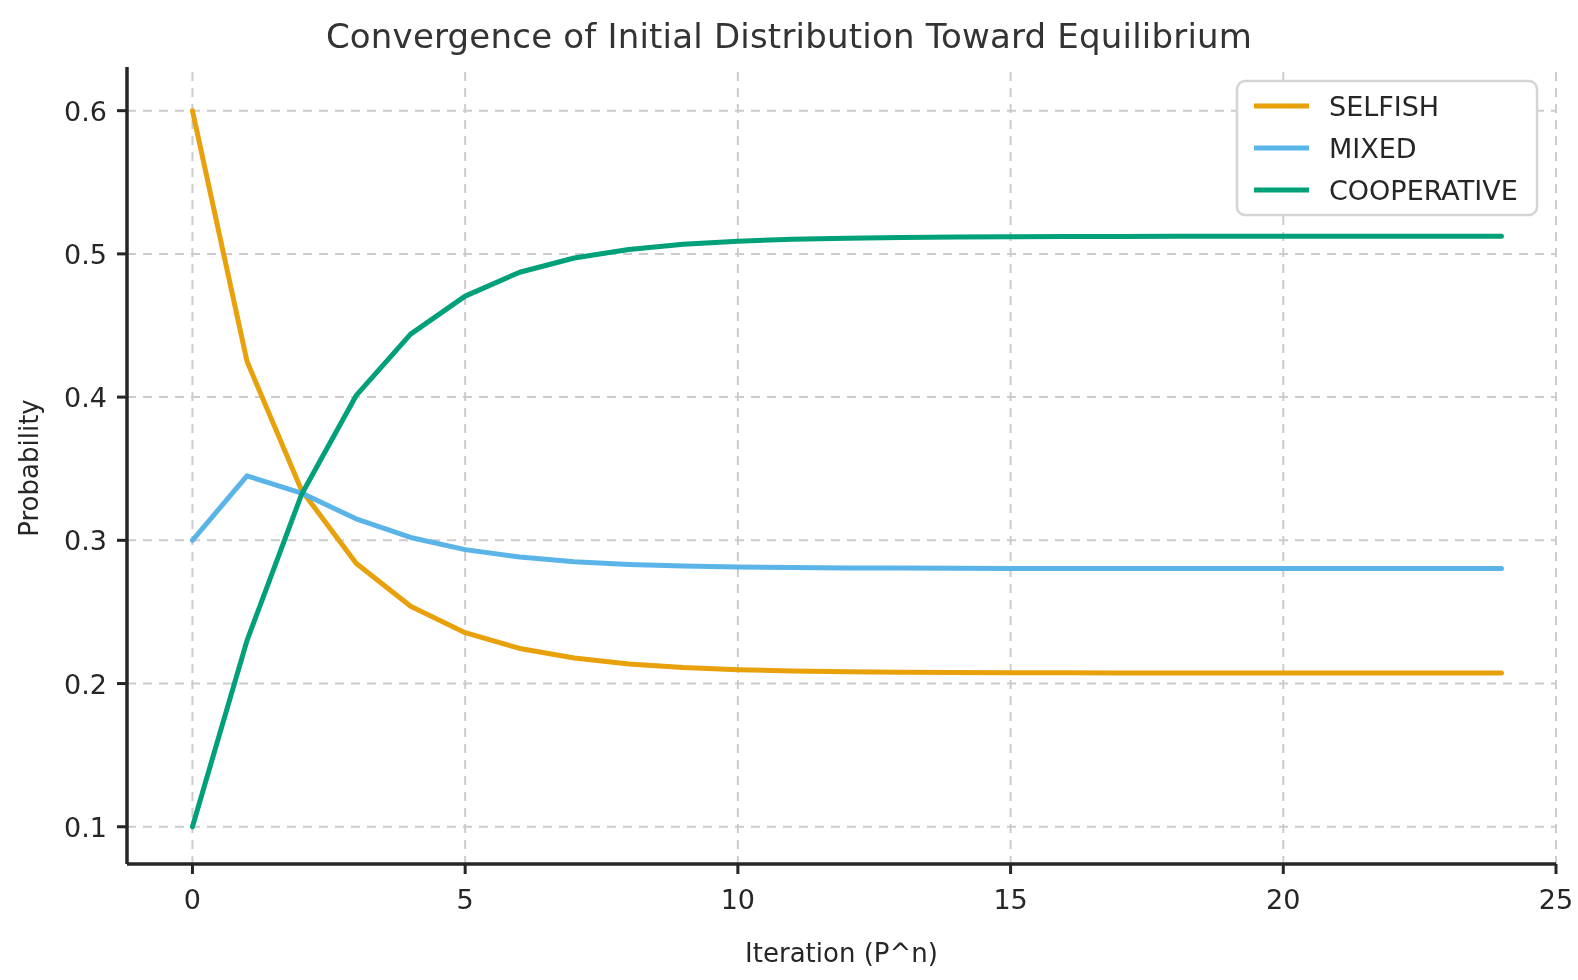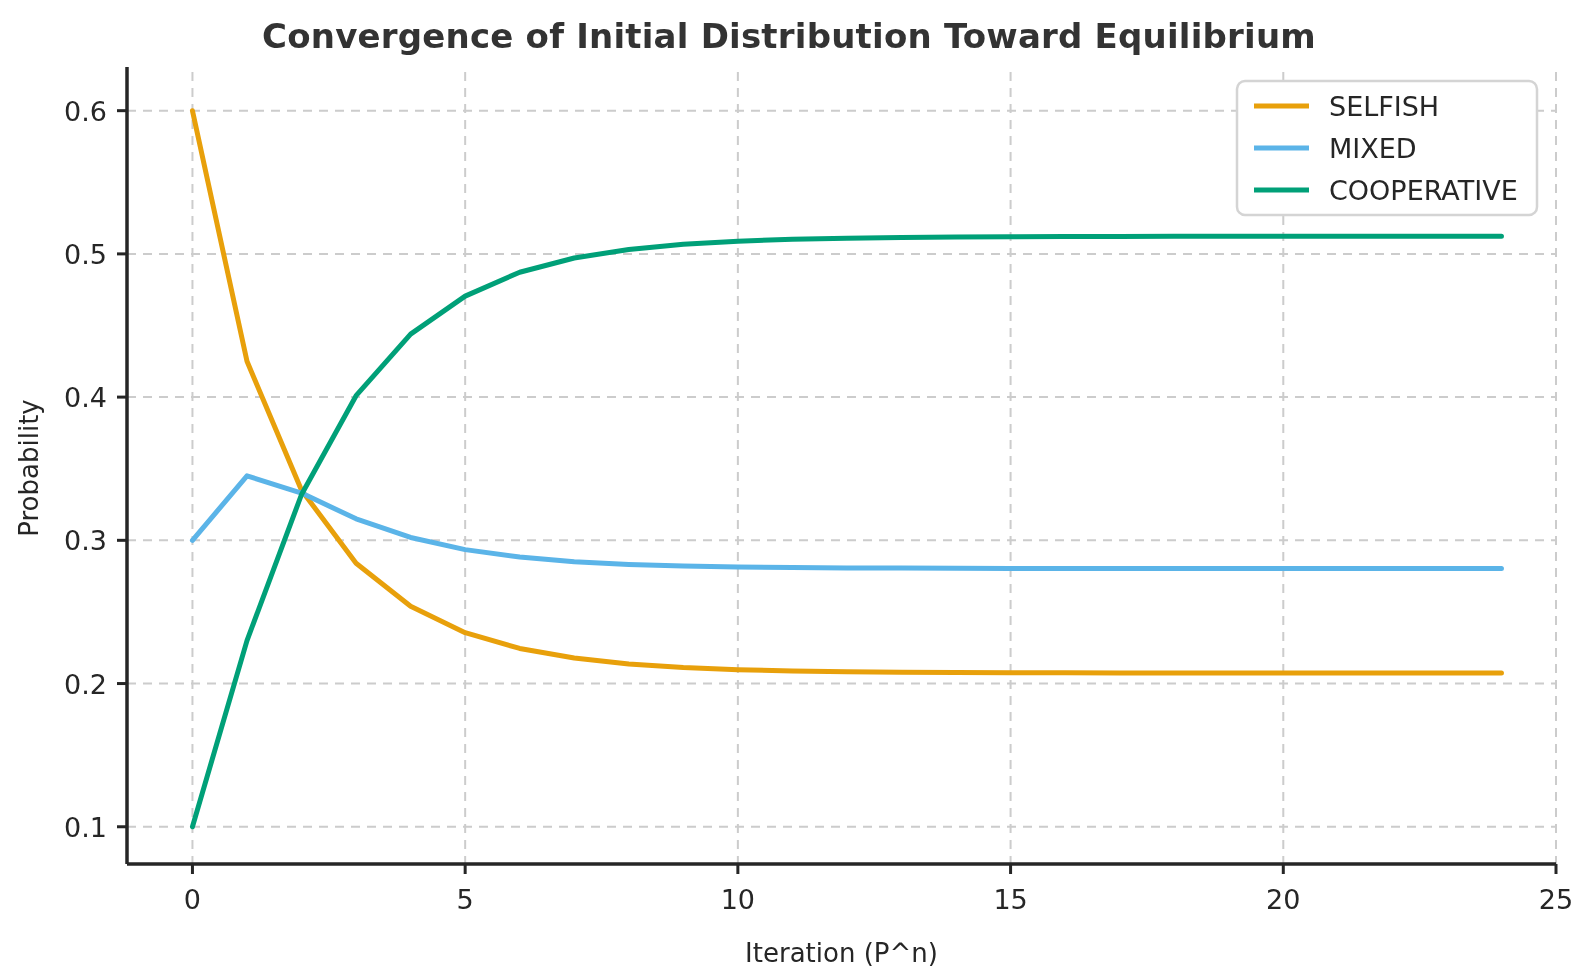--- a/index.html
+++ b/index.html
@@ -17,21 +17,21 @@
   }
   #chart-title {
     position: absolute;
     left: 0;
     top: 16px;
     width: 1578px;
     text-align: center;
     font-size: 34px;
     color: #333333;
     letter-spacing: 0.2px;
-    font-weight: 700;
+    font-weight: 400;
   }
   #plot-svg {
     position: absolute;
     left: 0;
     top: 0;
   }
   .tick-label {
     font-family: "DejaVu Sans", sans-serif;
     font-size: 27px;
     fill: #262626;

